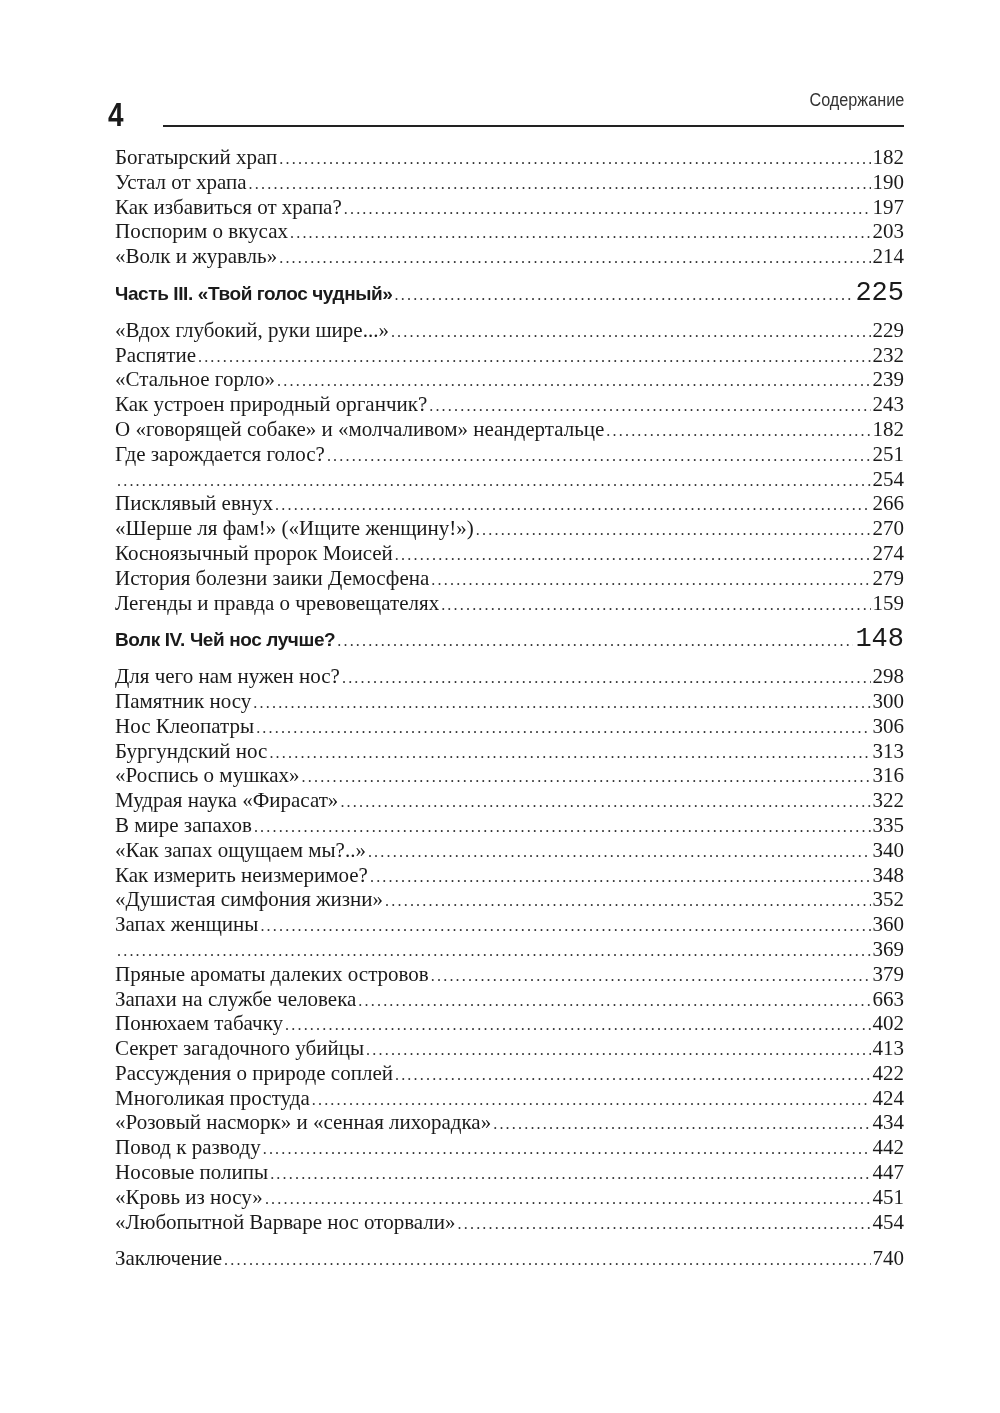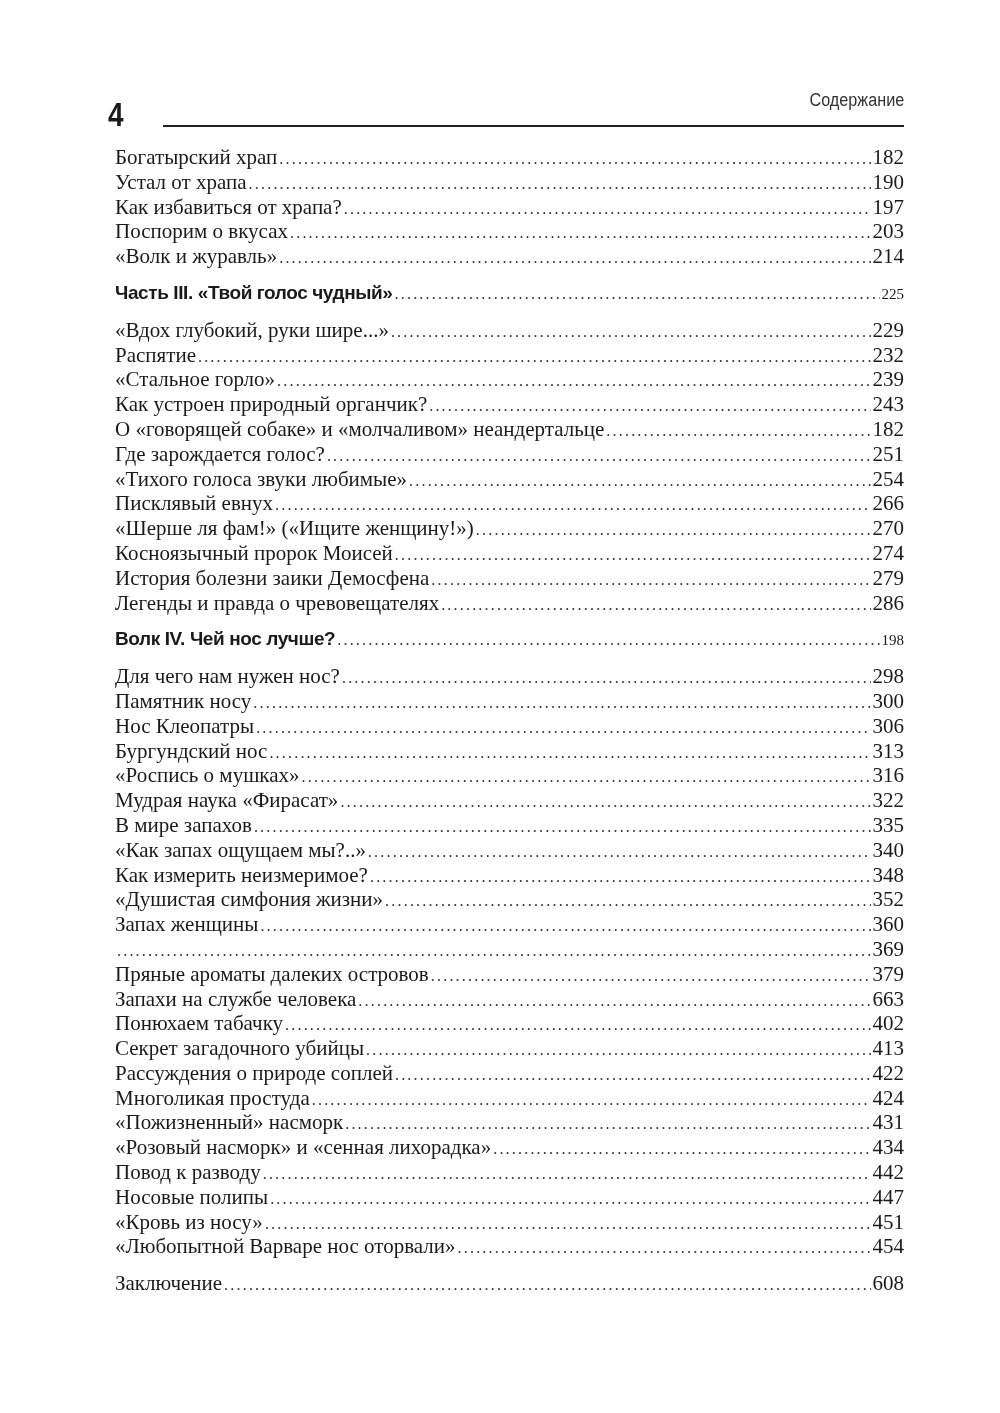--- a/index.html
+++ b/index.html
@@ -26,21 +26,21 @@
     .toc-row .title { white-space: nowrap; transform-origin: left center; }
     .toc-row .dots {
       flex: 1; overflow: hidden; white-space: nowrap; margin: 0 2px;
       font-family: "Liberation Serif", serif; font-size: 16px; letter-spacing: 2.2px; color: #333;
     }
     .toc-row .dots::before {
       content: "................................................................................................................................................................................................................";
     }
     .toc-row.part { font-family: "Liberation Sans", sans-serif; }
     .toc-row.part .title { font-family: "Liberation Sans", sans-serif; font-weight: bold; font-size: 19px; letter-spacing: -0.4px; }
-    .toc-row.part .pg { font-family: Liberation Serif, serif; font-size: 15px; }
+    .toc-row.part .pg { font-family: Liberation Mono, monospace; font-size: 27px; }
     .gap { height: 12px; }
   </style>
 </head>
 <body>
 
 <div class="page">
   <div class="page-number">4</div>
   <div class="running-head">Содержание</div>
   <div class="head-rule"></div>
 
@@ -103,21 +103,20 @@
         <span class="title">О «говорящей собаке» и «молчаливом» неандертальце</span>
         <span class="dots"></span>
         <span class="pg">182</span>
       </div>
     <div class="toc-row">
         <span class="title">Где зарождается голос?</span>
         <span class="dots"></span>
         <span class="pg">251</span>
       </div>
     <div class="toc-row">
-        <span class="title">«Тихого голоса звуки любимые»</span>
         <span class="dots"></span>
         <span class="pg">254</span>
       </div>
     <div class="toc-row">
         <span class="title">Писклявый евнух</span>
         <span class="dots"></span>
         <span class="pg">266</span>
       </div>
     <div class="toc-row">
         <span class="title">«Шерше ля фам!» («Ищите женщину!»)</span>
@@ -130,28 +129,28 @@
         <span class="pg">274</span>
       </div>
     <div class="toc-row">
         <span class="title">История болезни заики Демосфена</span>
         <span class="dots"></span>
         <span class="pg">279</span>
       </div>
     <div class="toc-row">
         <span class="title">Легенды и правда о чревовещателях</span>
         <span class="dots"></span>
-        <span class="pg">286</span>
+        <span class="pg">159</span>
       </div>
 
     <div class="gap"></div>
     <div class="toc-row part">
         <span class="title">Волк IV. Чей нос лучше?</span>
         <span class="dots"></span>
-        <span class="pg">198</span>
+        <span class="pg">148</span>
       </div>
     <div class="gap"></div>
 
     <div class="toc-row">
         <span class="title">Для чего нам нужен нос?</span>
         <span class="dots"></span>
         <span class="pg">298</span>
       </div>
     <div class="toc-row">
         <span class="title">Памятник носу</span>
@@ -231,25 +230,20 @@
         <span class="title">Рассуждения о природе соплей</span>
         <span class="dots"></span>
         <span class="pg">422</span>
       </div>
     <div class="toc-row">
         <span class="title">Многоликая простуда</span>
         <span class="dots"></span>
         <span class="pg">424</span>
       </div>
     <div class="toc-row">
-        <span class="title">«Пожизненный» насморк</span>
-        <span class="dots"></span>
-        <span class="pg">431</span>
-      </div>
-    <div class="toc-row">
         <span class="title">«Розовый насморк» и «сенная лихорадка»</span>
         <span class="dots"></span>
         <span class="pg">434</span>
       </div>
     <div class="toc-row">
         <span class="title">Повод к разводу</span>
         <span class="dots"></span>
         <span class="pg">442</span>
       </div>
     <div class="toc-row">
@@ -265,16 +259,16 @@
     <div class="toc-row">
         <span class="title">«Любопытной Варваре нос оторвали»</span>
         <span class="dots"></span>
         <span class="pg">454</span>
       </div>
 
     <div class="gap"></div>
     <div class="toc-row">
         <span class="title">Заключение</span>
         <span class="dots"></span>
-        <span class="pg">608</span>
+        <span class="pg">740</span>
       </div>
   </div>
 </div>
 
 </body></html>

